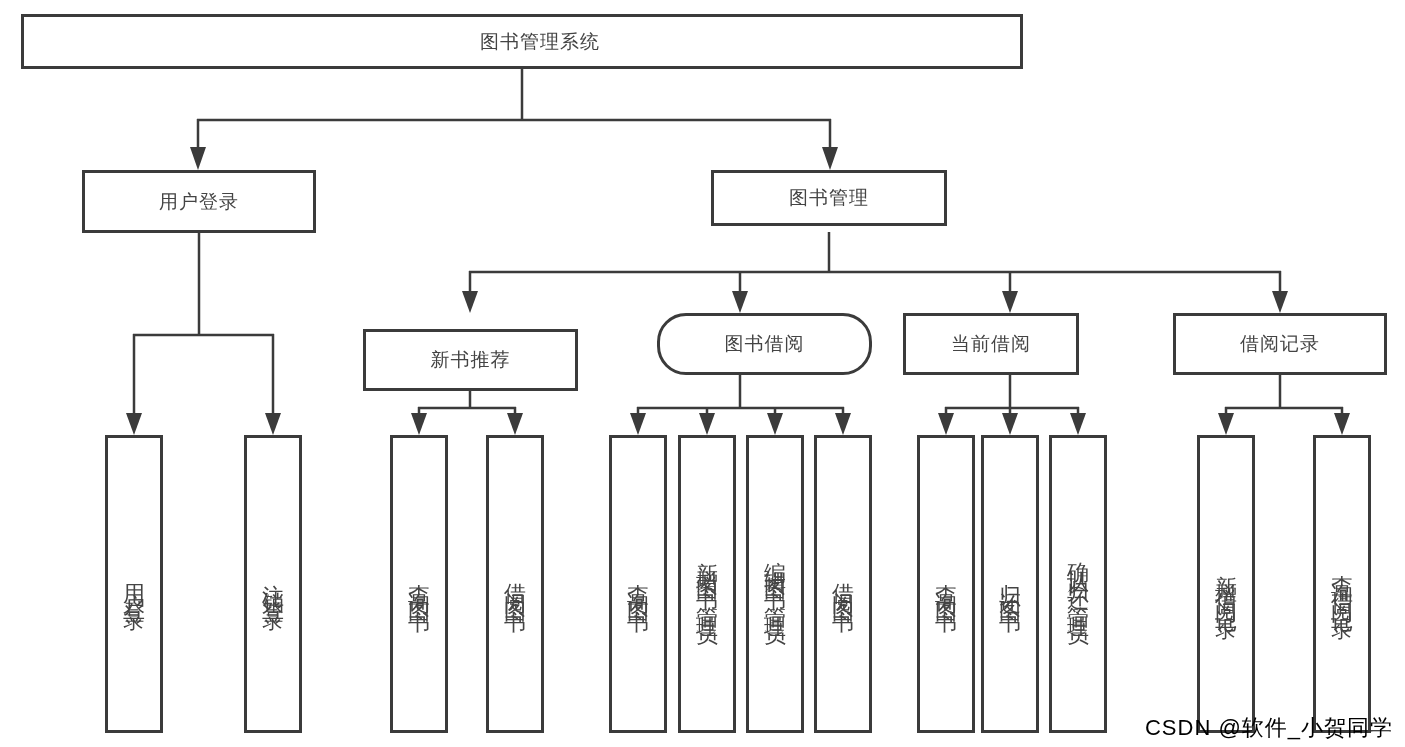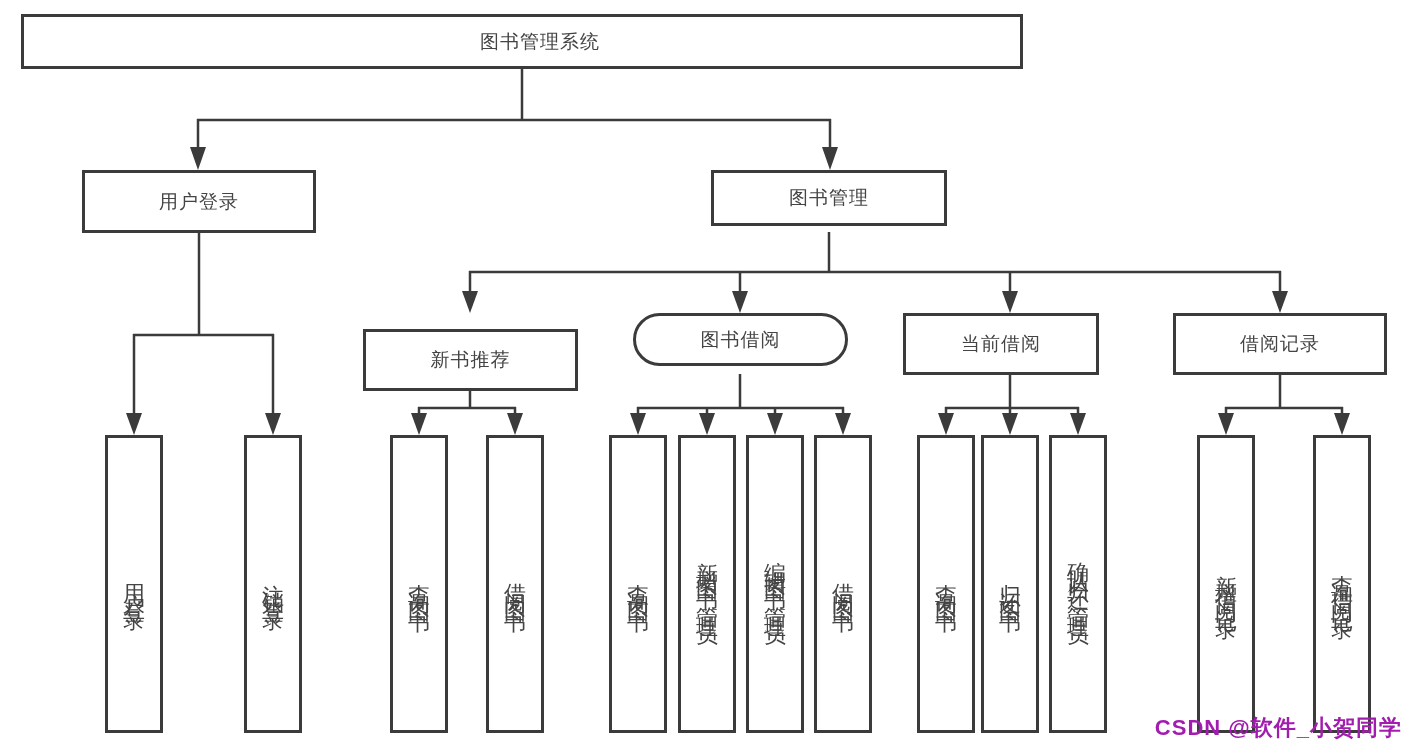--- a/index.html
+++ b/index.html
@@ -49,28 +49,27 @@
     writing-mode: vertical-rl;
     text-orientation: mixed;
     font-size: 22px;
     line-height: 1;
     letter-spacing: 9px;
     color: #444444;
     white-space: nowrap;
   }
   .watermark {
     position: absolute;
-    right: 3px;
+    right: 12px;
     bottom: 4px;
     font-size: 22px;
-    color: #a21caf;
+    color: #000000;
     letter-spacing: 1px;
     z-index: 10;
     user-select: none;
-    font-weight: bold;
   }
 </style>
 </head>
 <body>
 
 <div id="stage">
 
   <svg id="connectors" width="1405" height="747" viewBox="0 0 1405 747">
     <g stroke="#3b3b3b" stroke-width="2.5" fill="none">
 
@@ -147,24 +146,24 @@
   <div class="box hnode" style="left:82px; top:170px; width:234px; height:63px;">
     <span>用户登录</span>
   </div>
   <div class="box hnode" style="left:711px; top:170px; width:236px; height:56px;">
     <span>图书管理</span>
   </div>
 
   <div class="box hnode" style="left:363px; top:329px; width:215px; height:62px;">
     <span>新书推荐</span>
   </div>
-  <div class="box hnode" style="left:633px; top:313px; width:215px; height:53px;border-radius:29px;">
+  <div class="box hnode" style="left:657px; top:313px; width:215px; height:62px;border-radius:29px;">
     <span>图书借阅</span>
   </div>
-  <div class="box hnode" style="left:903px; top:313px; width:196px; height:62px;">
+  <div class="box hnode" style="left:903px; top:313px; width:176px; height:62px;">
     <span>当前借阅</span>
   </div>
   <div class="box hnode" style="left:1173px; top:313px; width:214px; height:62px;">
     <span>借阅记录</span>
   </div>
 
   <div class="box leaf" style="left:105px;">
     <span class="vtext">用户登录</span>
   </div>
   <div class="box leaf" style="left:244px;">

